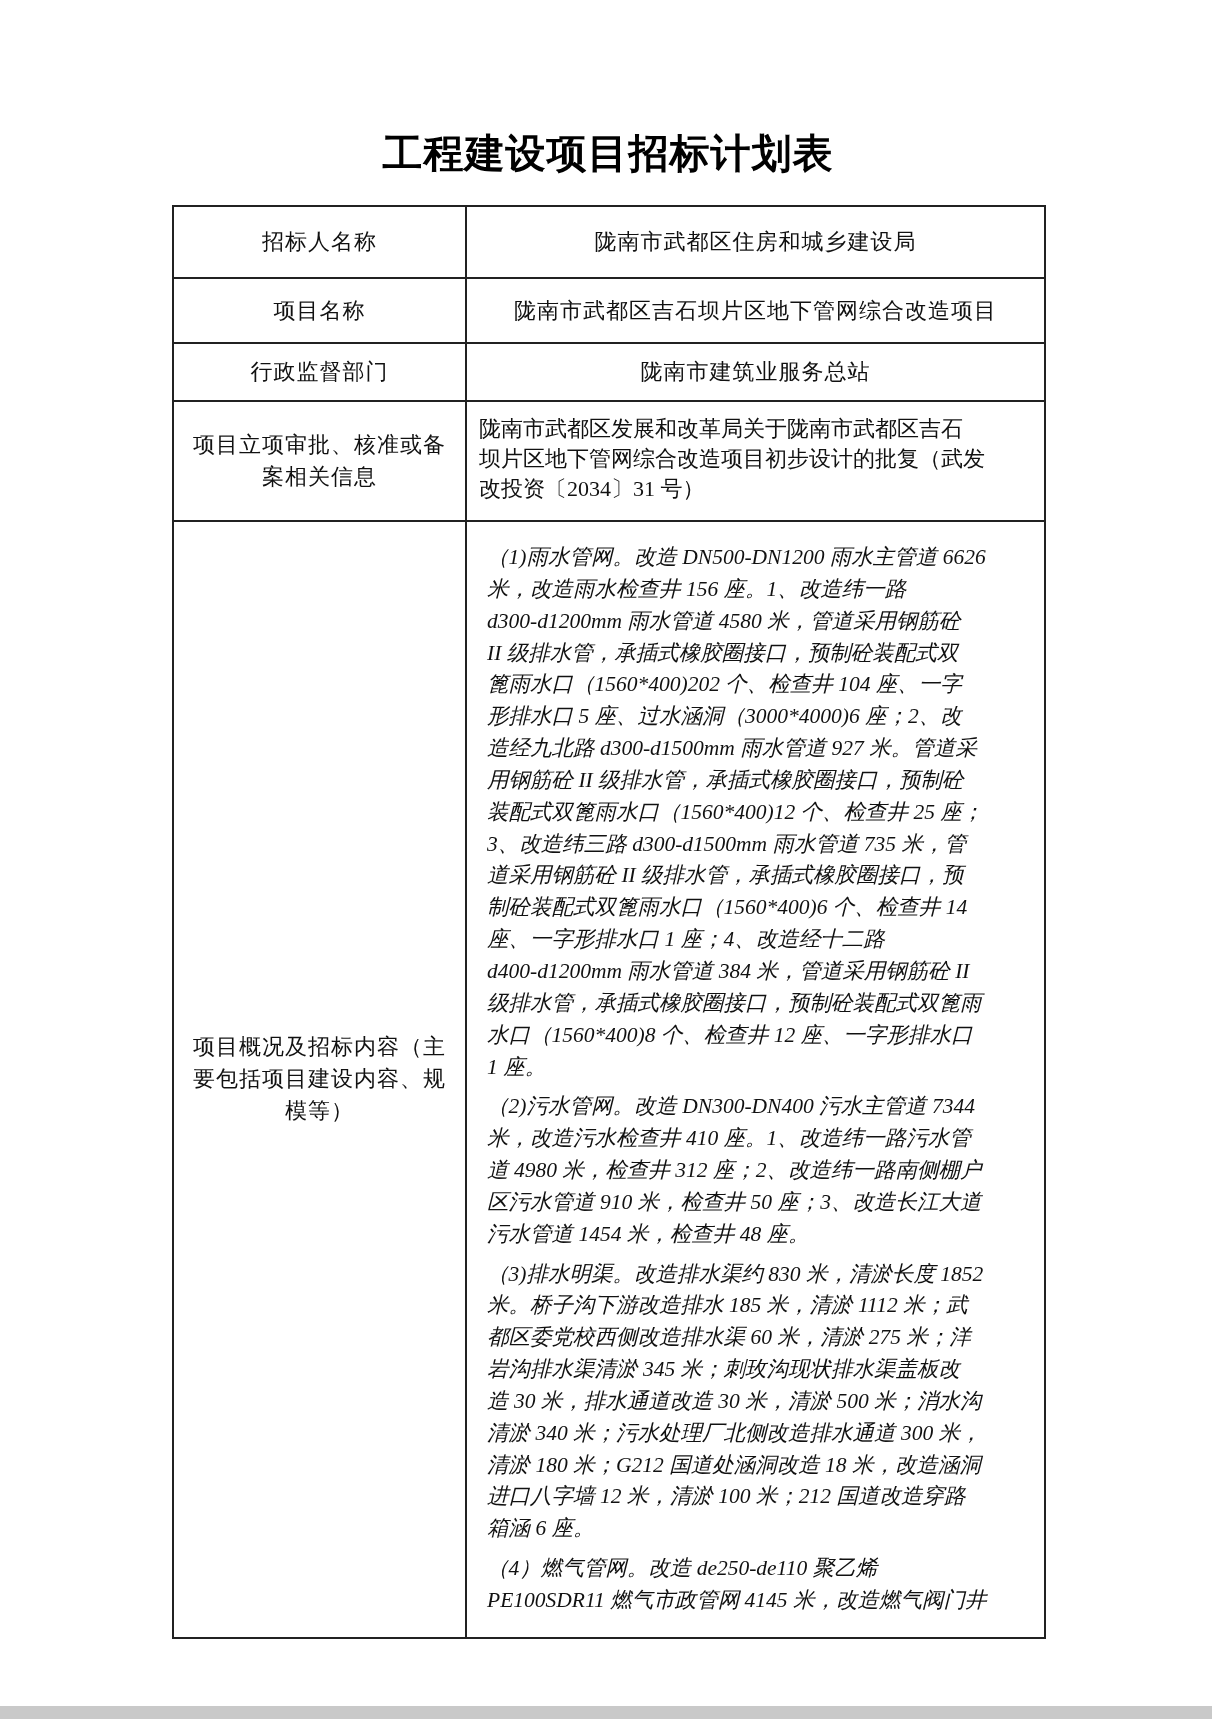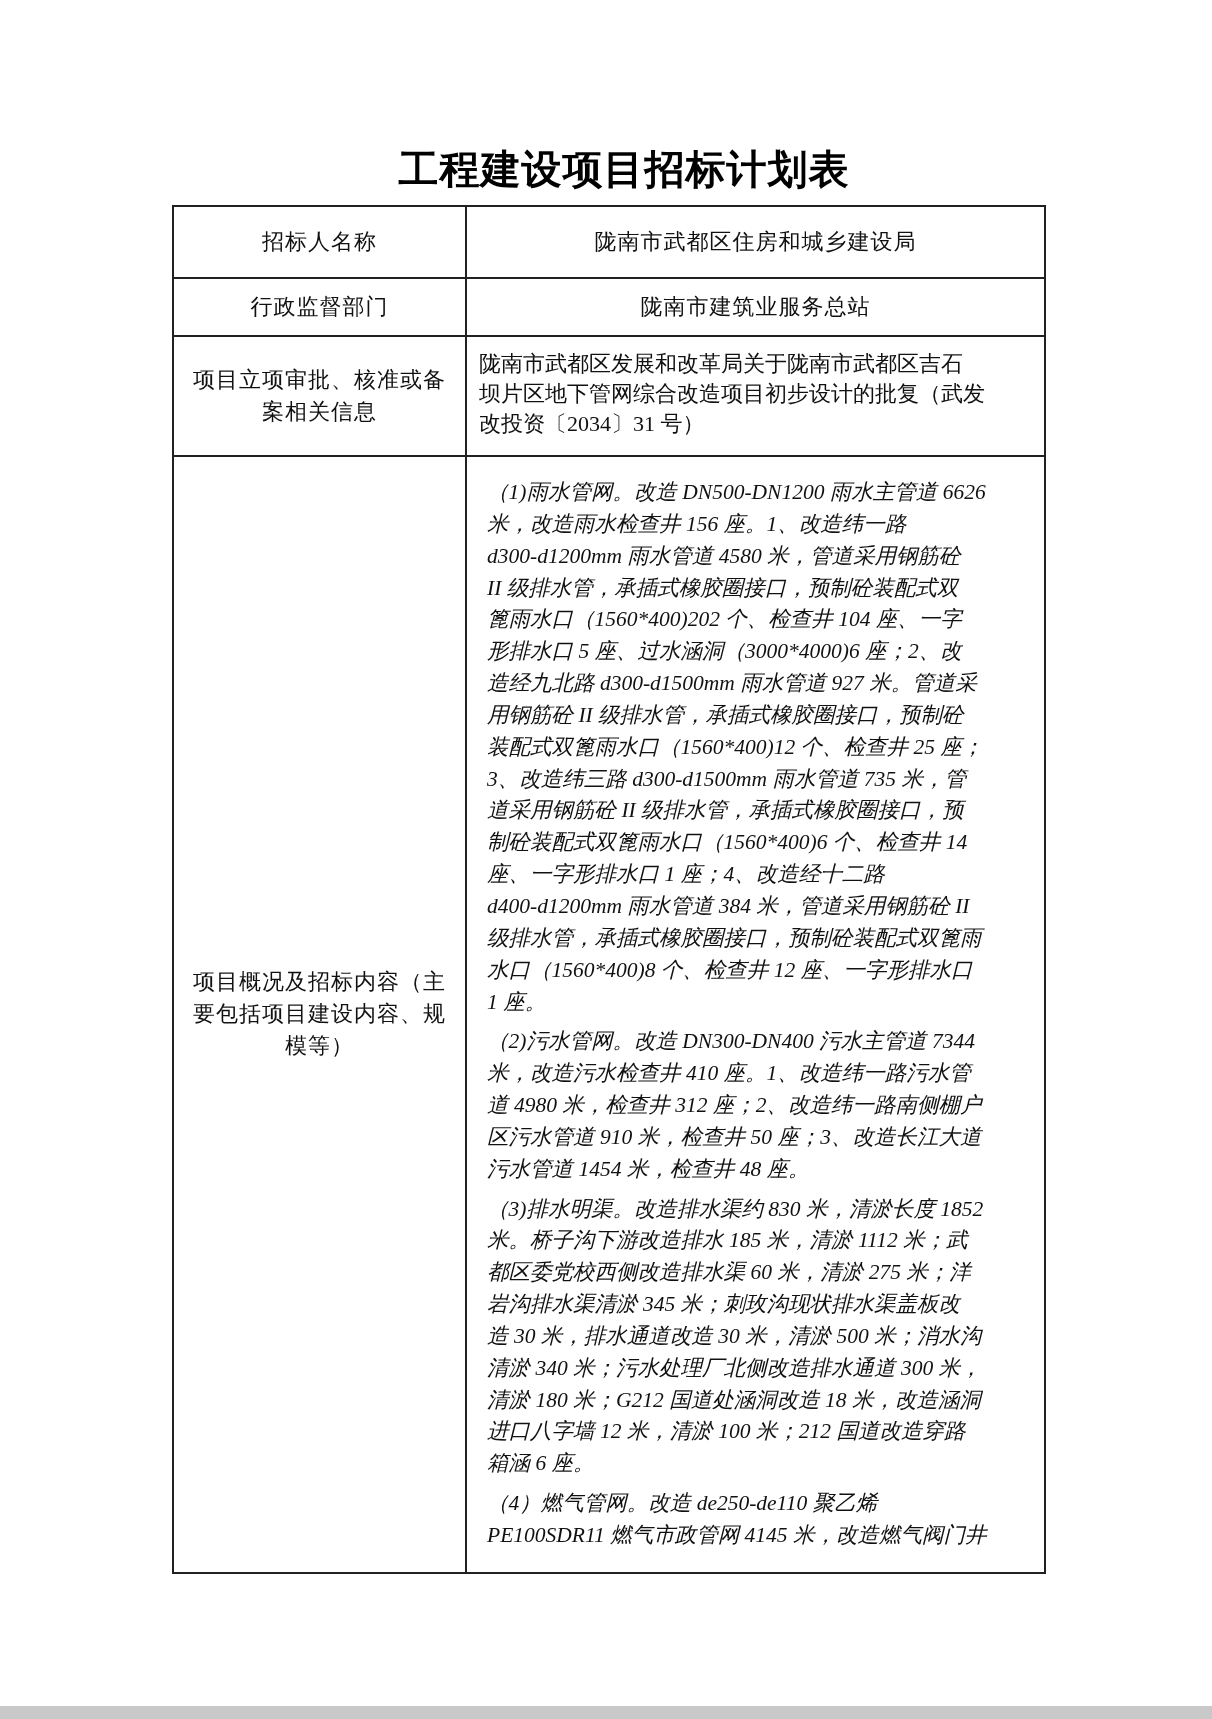--- a/index.html
+++ b/index.html
@@ -10,21 +10,21 @@
     background: #ffffff;
     overflow: hidden;
     font-family: "Liberation Serif", serif;
     color: #111111;
   }
   .doc-title {
     position: absolute;
     top: 126px;
     left: 172px;
     width: 872px;
-    margin: 16px;
+    margin: 0;
     text-align: center;
     font-family: "Liberation Sans", sans-serif;
     font-size: 40px;
     font-weight: 700;
     letter-spacing: 1px;
     color: #000000;
     white-space: nowrap;
   }
   table.plan {
     position: absolute;
@@ -99,20 +99,24 @@
   <table class="plan">
     <colgroup>
       <col style="width:293px">
       <col style="width:579px">
     </colgroup>
     <tbody>
       <tr class="r1">
         <td class="lbl">招标人名称</td>
         <td class="val-c">陇南市武都区住房和城乡建设局</td>
       </tr>
+      <tr class="r2">
+        <td class="lbl">项目名称</td>
+        <td class="val-c">陇南市武都区吉石坝片区地下管网综合改造项目</td>
+      </tr>
       <tr class="r3">
         <td class="lbl">行政监督部门</td>
         <td class="val-c">陇南市建筑业服务总站</td>
       </tr>
       <tr class="r4">
         <td class="lbl">项目立项审批、核准或备
 案相关信息</td>
         <td class="val-j">陇南市武都区发展和改革局关于陇南市武都区吉石
 坝片区地下管网综合改造项目初步设计的批复（武发
 改投资〔2034〕31 号）</td>

